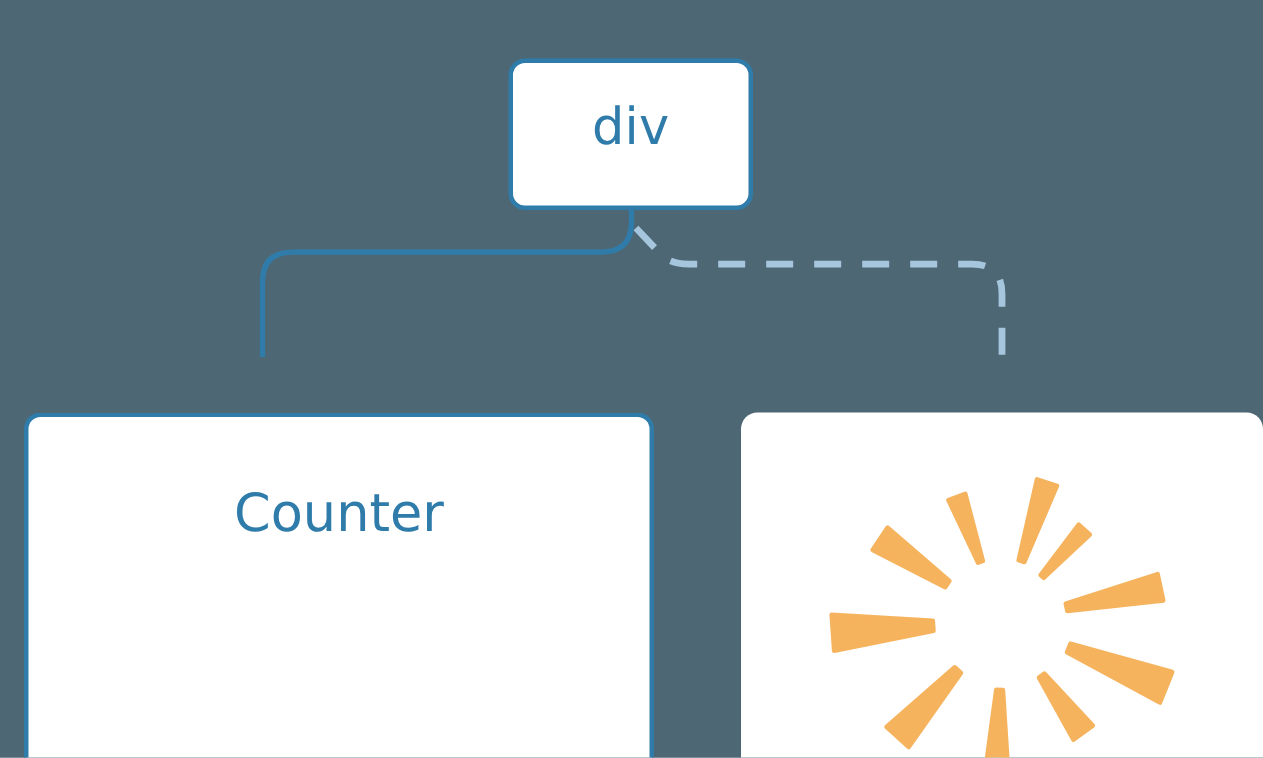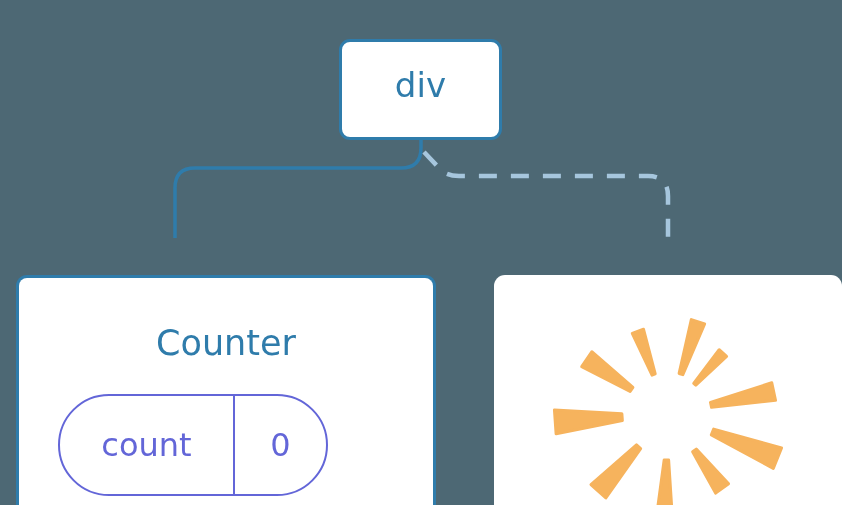--- a/index.html
+++ b/index.html
@@ -157,24 +157,20 @@
              L 668 238" fill="none" stroke="#a6c6dd" stroke-width="4.5" stroke-linecap="butt" stroke-dasharray="18 14"></path>
   </svg>
 
   <div class="node bordered" id="node-div">
     <div class="node-title">div</div>
   </div>
 
   <div class="node bordered" id="node-counter">
     <div class="node-title">Counter</div>
 
-    <div class="pill">
-      <div class="pill-key">count</div>
-      <div class="pill-val">0</div>
-    </div>
   </div>
 
   <div class="node plain" id="node-spinner">
     <svg id="spinner-svg" viewBox="0 0 348 269">
       <g id="spinner-rays">
           <polygon points="188.84278453568632,99.66129962457845 210.632044068436,48.91063687999474 197.31725284030384,44.58439895874548 185.1146429918093,98.44995300662865" fill="#f6b35d" stroke="#f6b35d" stroke-width="3" stroke-linejoin="round"></polygon>
           <polygon points="201.80562701002268,110.21098982980664 232.58443384881335,81.40777734264796 225.1529855940394,74.71647127905939 199.724821498686,108.33742413200184" fill="#f6b35d" stroke="#f6b35d" stroke-width="3" stroke-linejoin="round"></polygon>
           <polygon points="217.56243189314822,132.3168175578678 281.51114609661084,125.34886579828624 277.7687356618912,107.74220898507774 216.51455697142669,127.38695365016942" fill="#f6b35d" stroke="#f6b35d" stroke-width="3" stroke-linejoin="round"></polygon>
           <polygon points="217.35103671148477,159.83684275602948 279.28702231130586,193.4026004233123 287.52836736645594,173.00455562284296 219.6586133269268,154.12539021189806" fill="#f6b35d" stroke="#f6b35d" stroke-width="3" stroke-linejoin="round"></polygon>
           <polygon points="198.63813828576139,176.72240371200778 221.60410725590796,218.13184550083494 234.5483791659071,208.72728146415537 202.26253442056117,174.08912578173752" fill="#f6b35d" stroke="#f6b35d" stroke-width="3" stroke-linejoin="round"></polygon>

